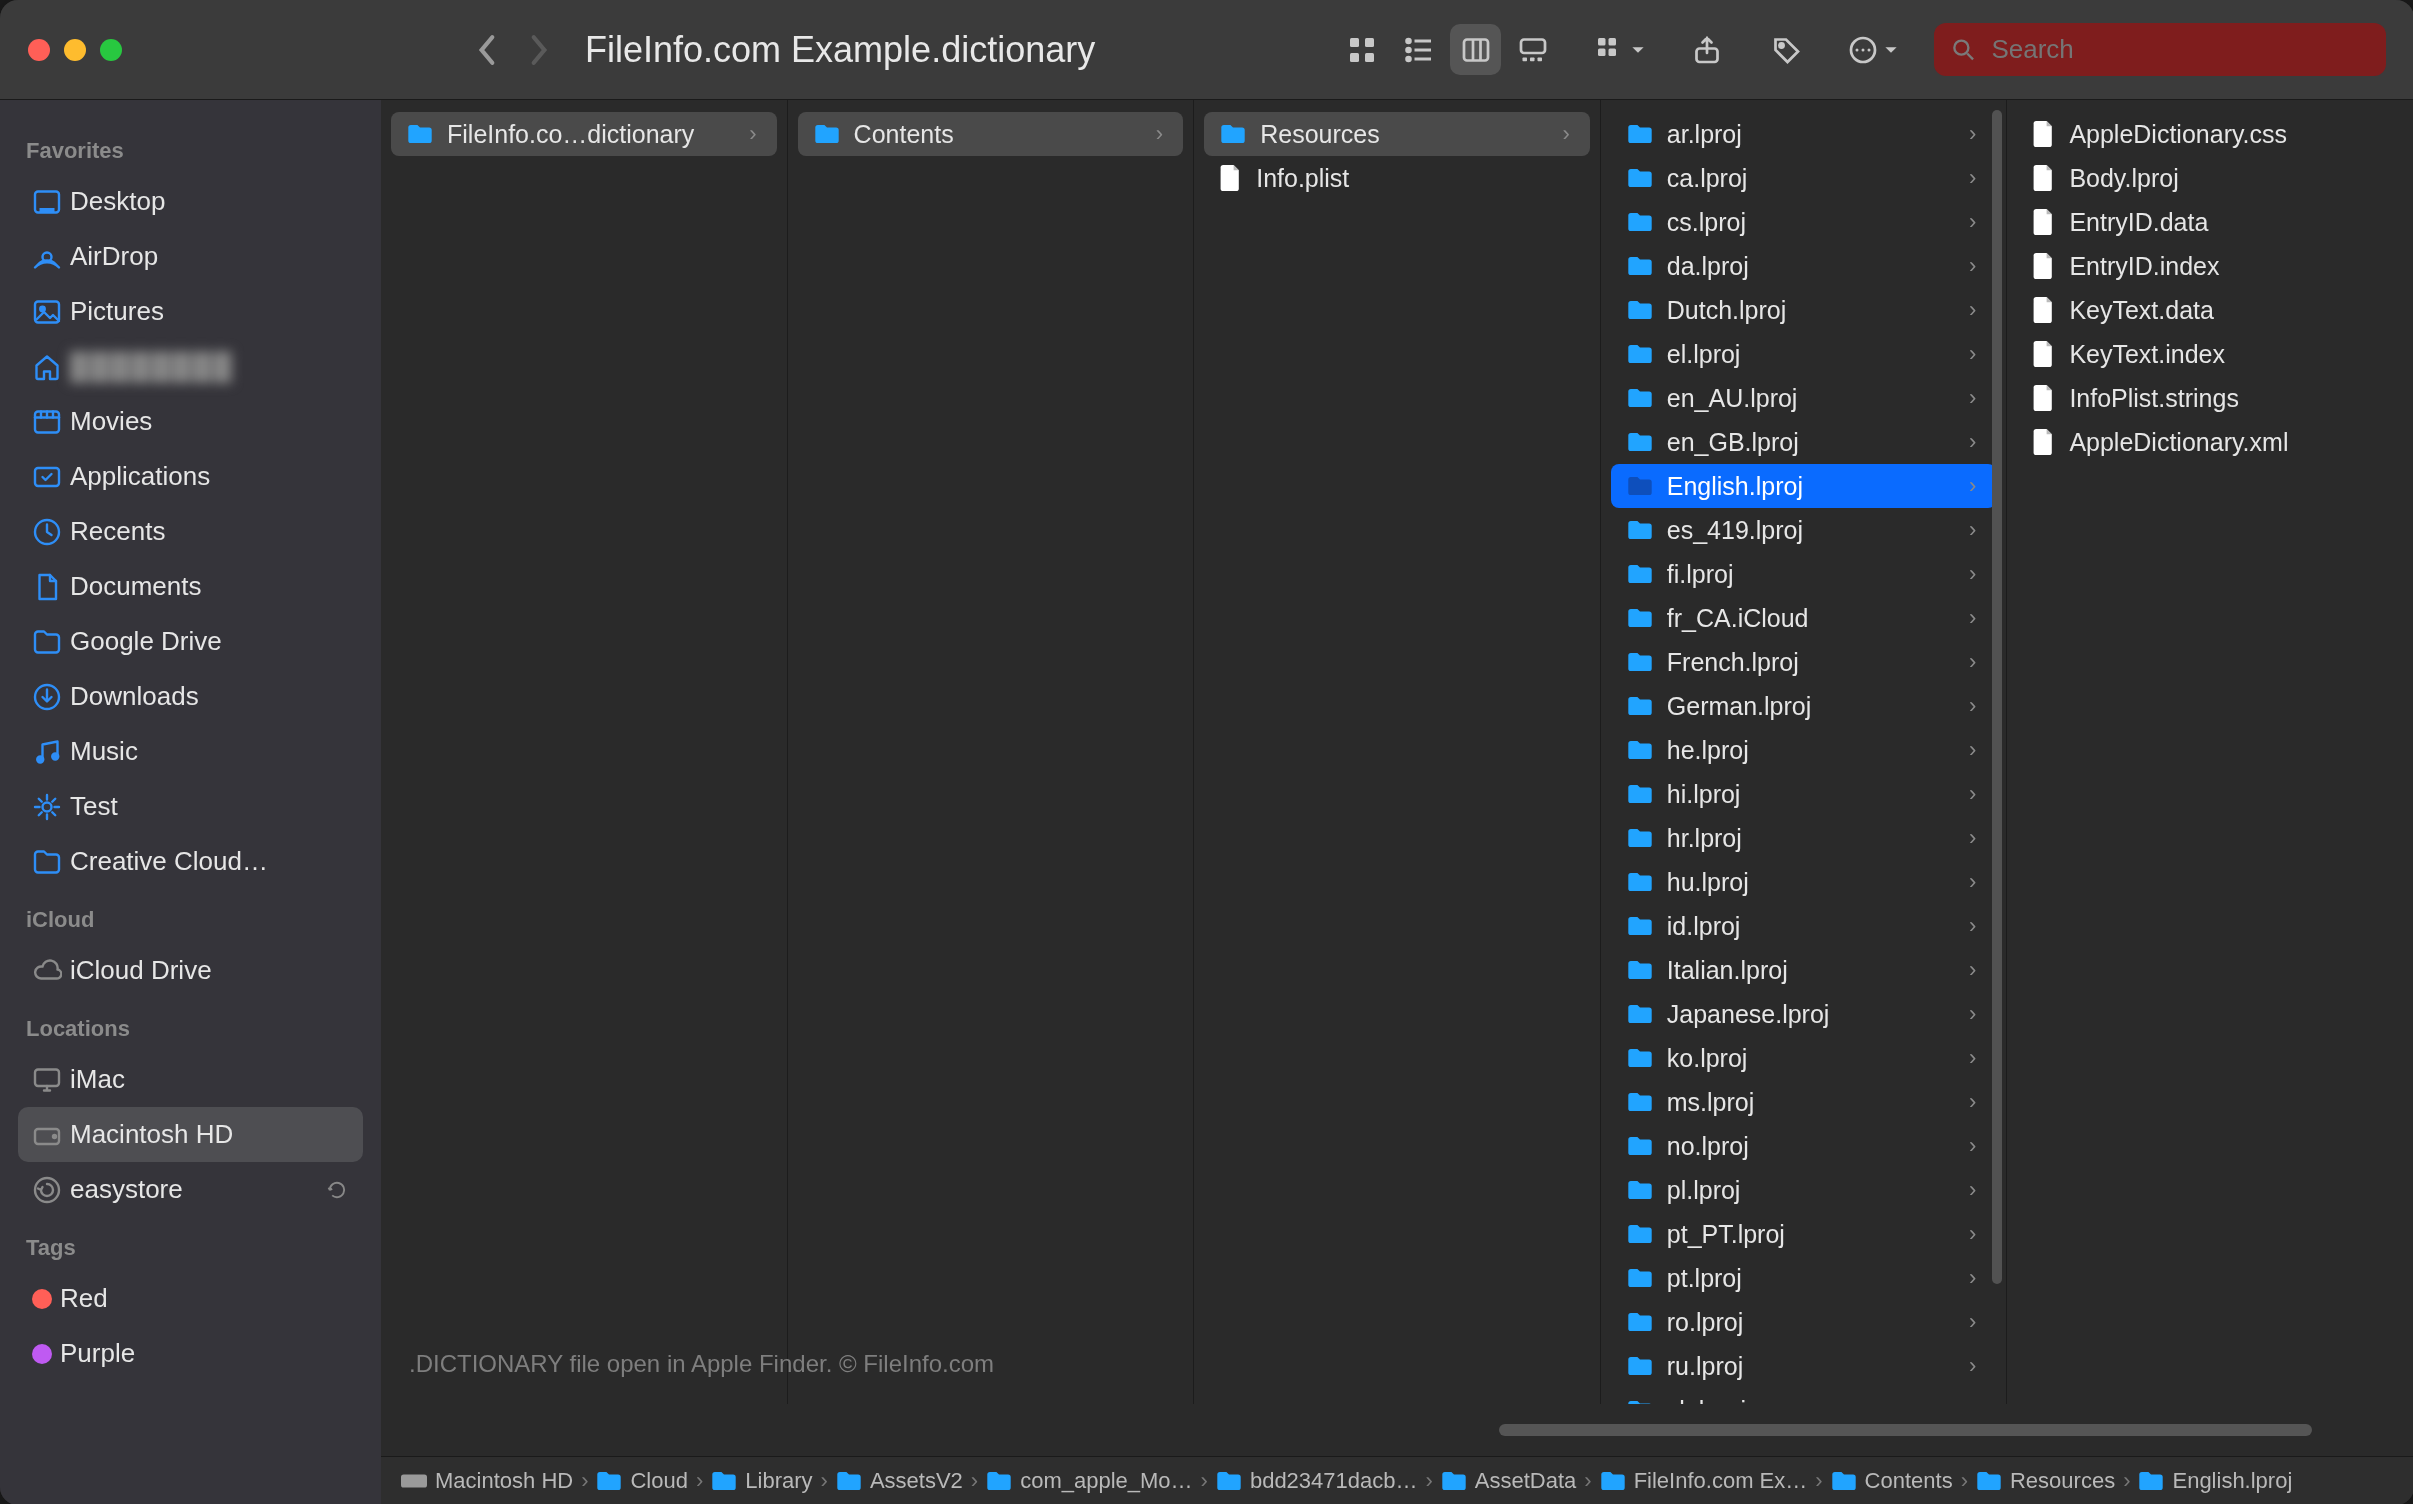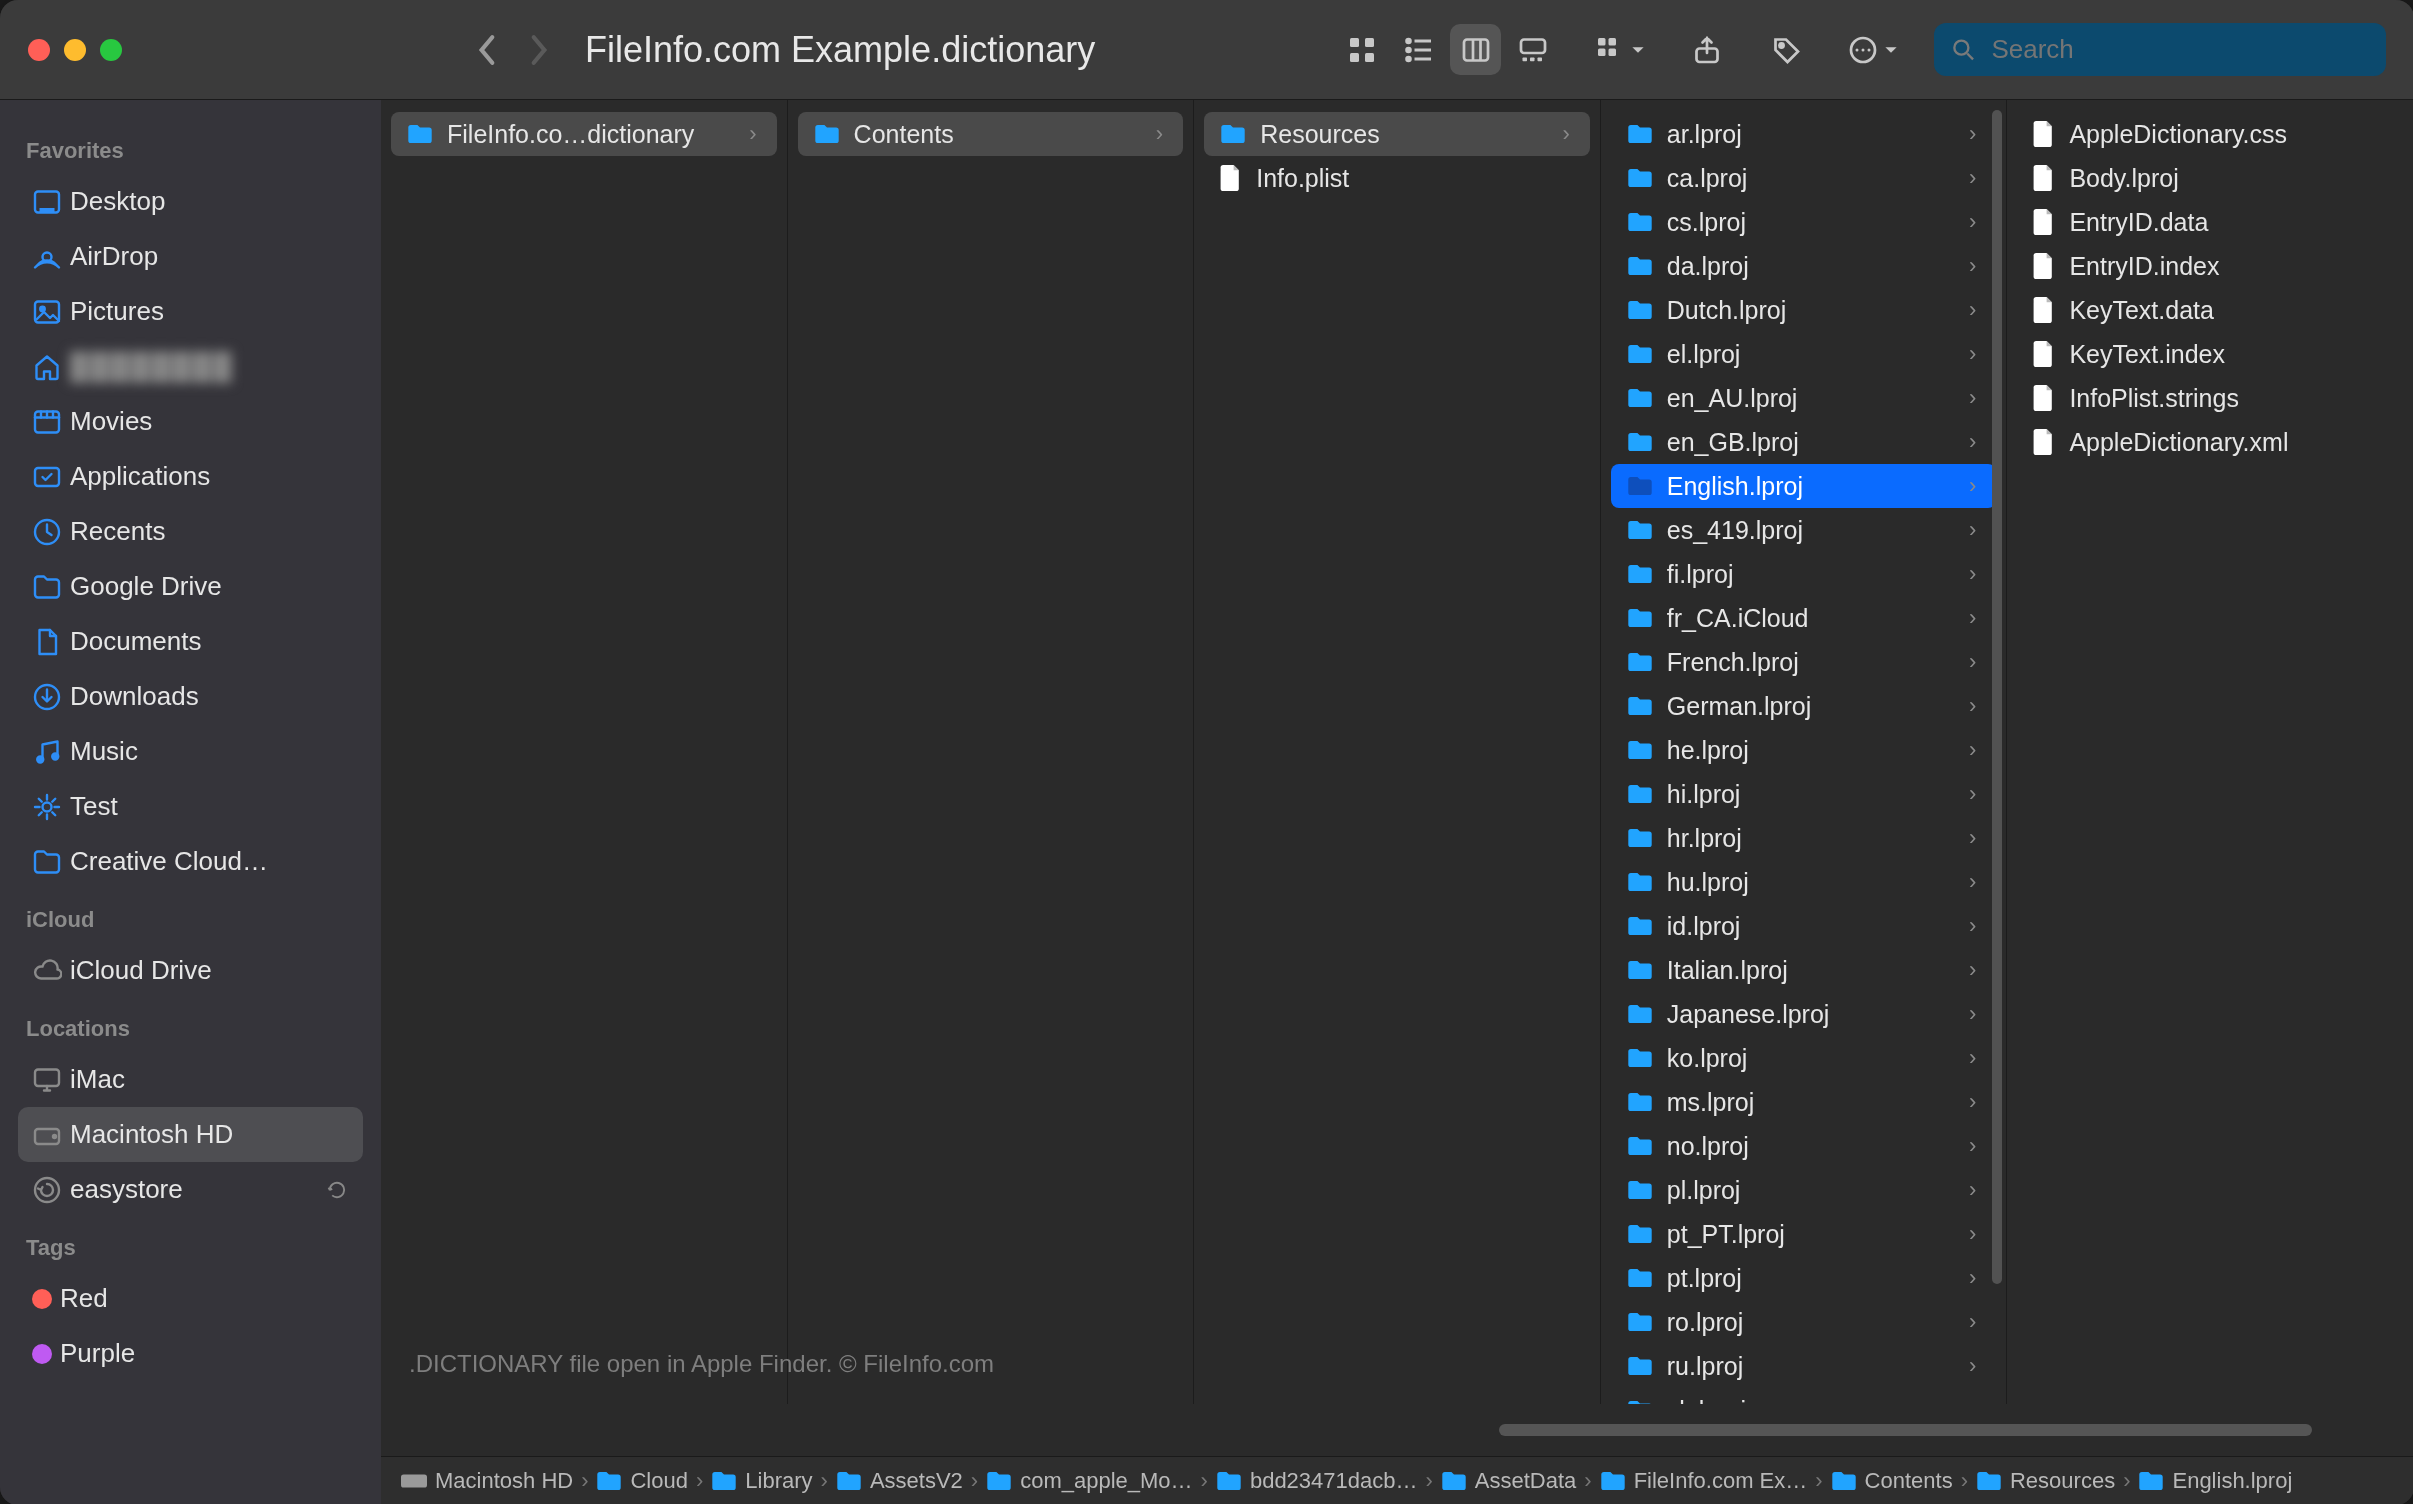--- a/index.html
+++ b/index.html
@@ -8,21 +8,21 @@
   .traffic { display:flex; gap:14px; }
   .dot { width:22px; height:22px; border-radius:50%; }
   .dot.red { background:#ff5f57; } .dot.yellow { background:#febc2e; } .dot.green { background:#28c840; }
   .navarrows { display:flex; gap:28px; margin-left:327px; color:#9a9a9a; font-size:34px; }
   .navarrows .fwd { color:#5a5a5a; }
   .title { font-weight:400; font-size:36px; color:#e8e8e8; margin-left:8px; white-space:nowrap; }
   .tb-spacer { flex:1; }
   .tb-btn { width:51px; height:51px; display:flex; align-items:center; justify-content:center; color:#c8c8c8; border-radius:10px; }
   .tb-btn.sel { background:#555; }
   .tb-seg { display:flex; background:transparent; border-radius:10px; gap:6px; }
-  .search { width:416px; height:53px; background:#0c4a6e; border-radius:12px; display:flex; align-items:center; padding:0 18px; color:#7a7a7a; gap:14px; }
+  .search { width:416px; height:53px; background:#7f1d1d; border-radius:12px; display:flex; align-items:center; padding:0 18px; color:#7a7a7a; gap:14px; }
   .search input { background:transparent; border:0; outline:0; color:#aaa; font-size:26px; width:100%; }
   svg { display:block; }
 
   .body { flex:1; display:flex; min-height:0; }
   .sidebar { width:345px; background:#35343a; padding:20px 18px; overflow:auto; }
   .sb-hdr { color:#8b8b8b; font-size:22px; font-weight:600; margin:18px 8px 10px; }
   .sb-item { display:flex; align-items:center; gap:8px; height:55px; padding:0 14px; border-radius:10px; font-size:26px; color:#e6e6e6; }
   .sb-item.sel { background:#4e4e52; }
   .sb-item .ic { width:30px; height:30px; color:#2e8ef7; display:flex; align-items:center; justify-content:center; }
   .sb-item .ic.grey { color:#8a8a8a; }
@@ -224,33 +224,33 @@
             <svg width="30" height="30" viewBox="0 0 20 20" fill="none" stroke="#2e8ef7" stroke-width="1.6" stroke-linecap="round" stroke-linejoin="round">
               <circle cx="10" cy="10" r="8"></circle>
               <path d="M10 5v5l3 2"></path>
             </svg>
           </span>
           <span>Recents</span>
         </div>
         <div class="sb-item">
           <span class="ic">
             <svg width="30" height="30" viewBox="0 0 20 20" fill="none" stroke="#2e8ef7" stroke-width="1.6" stroke-linecap="round" stroke-linejoin="round">
-              <path d="M2 5a2 2 0 0 1 2-2h4l2 2h6a2 2 0 0 1 2 2v8a2 2 0 0 1-2 2H4a2 2 0 0 1-2-2z" fill="none"></path>
-            </svg>
-          </span>
-          <span>Google Drive</span>
-        </div>
-        <div class="sb-item">
-          <span class="ic">
-            <svg width="30" height="30" viewBox="0 0 20 20" fill="none" stroke="#2e8ef7" stroke-width="1.6" stroke-linecap="round" stroke-linejoin="round">
               <path d="M5 2h7l4 4v12H5z"></path>
               <path d="M12 2v4h4"></path>
             </svg>
           </span>
           <span>Documents</span>
+        </div>
+        <div class="sb-item">
+          <span class="ic">
+            <svg width="30" height="30" viewBox="0 0 20 20" fill="none" stroke="#2e8ef7" stroke-width="1.6" stroke-linecap="round" stroke-linejoin="round">
+              <path d="M2 5a2 2 0 0 1 2-2h4l2 2h6a2 2 0 0 1 2 2v8a2 2 0 0 1-2 2H4a2 2 0 0 1-2-2z" fill="none"></path>
+            </svg>
+          </span>
+          <span>Google Drive</span>
         </div>
         <div class="sb-item">
           <span class="ic">
             <svg width="30" height="30" viewBox="0 0 20 20" fill="none" stroke="#2e8ef7" stroke-width="1.6" stroke-linecap="round" stroke-linejoin="round">
               <circle cx="10" cy="10" r="8"></circle>
               <path d="M10 5v7M7 10l3 3 3-3"></path>
             </svg>
           </span>
           <span>Downloads</span>
         </div>

